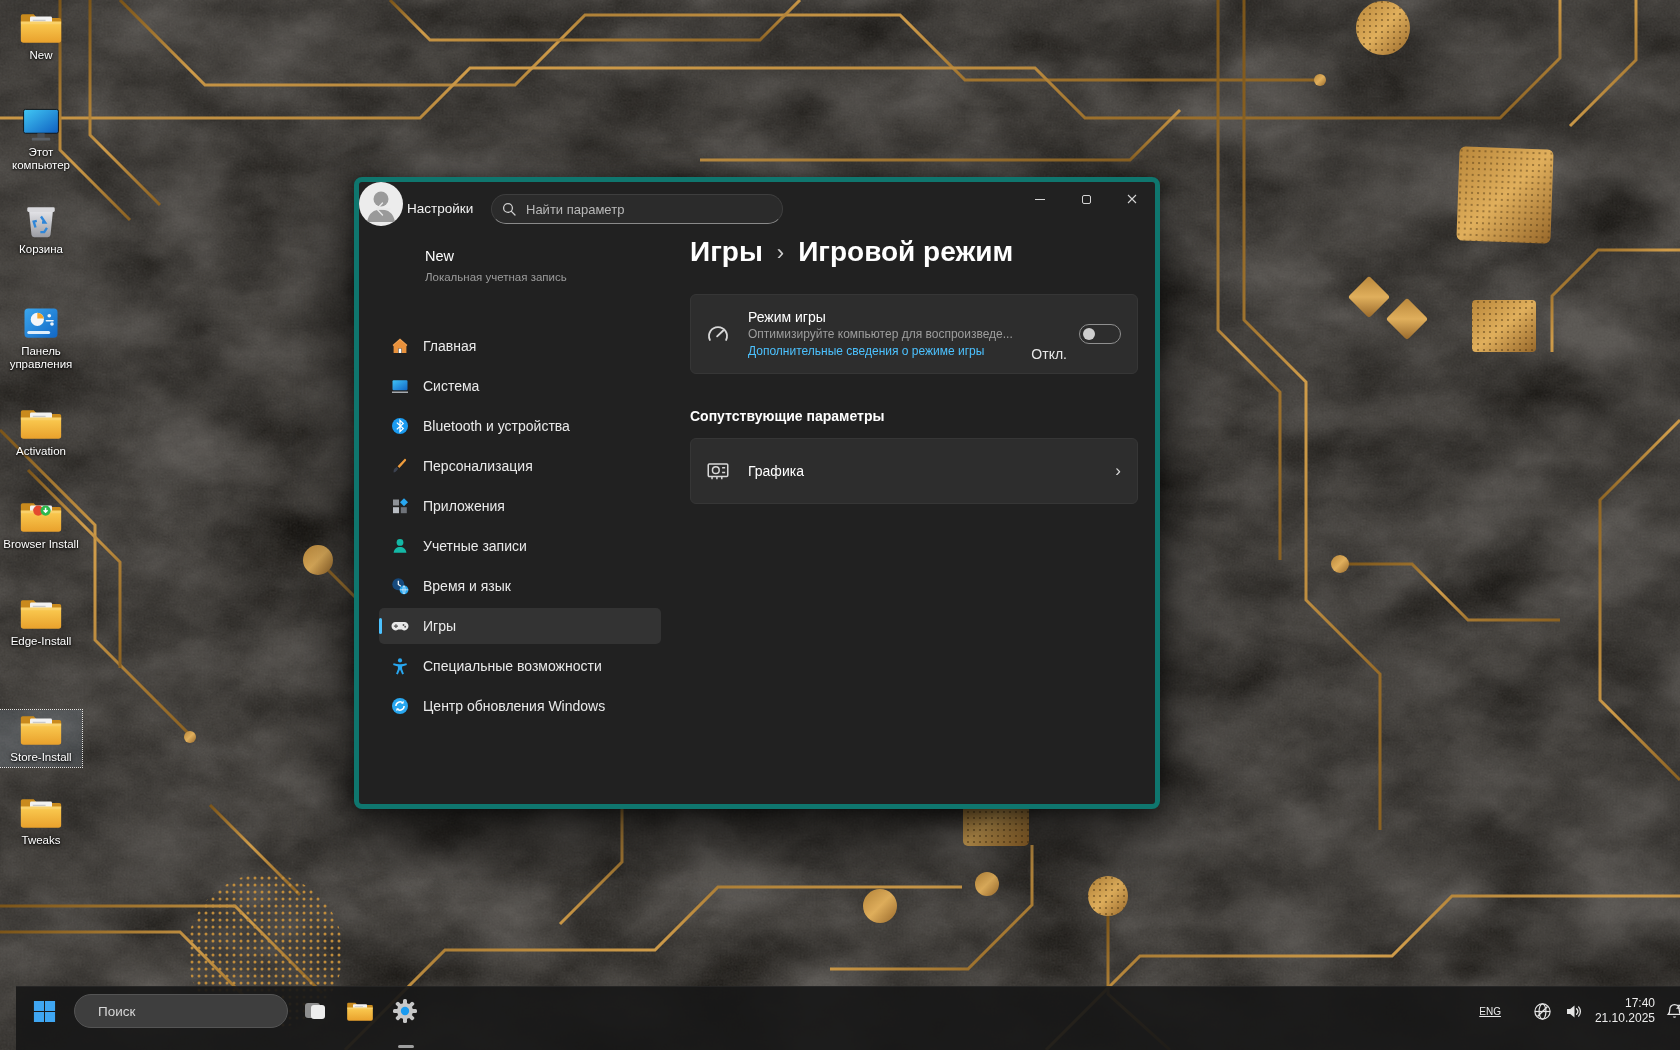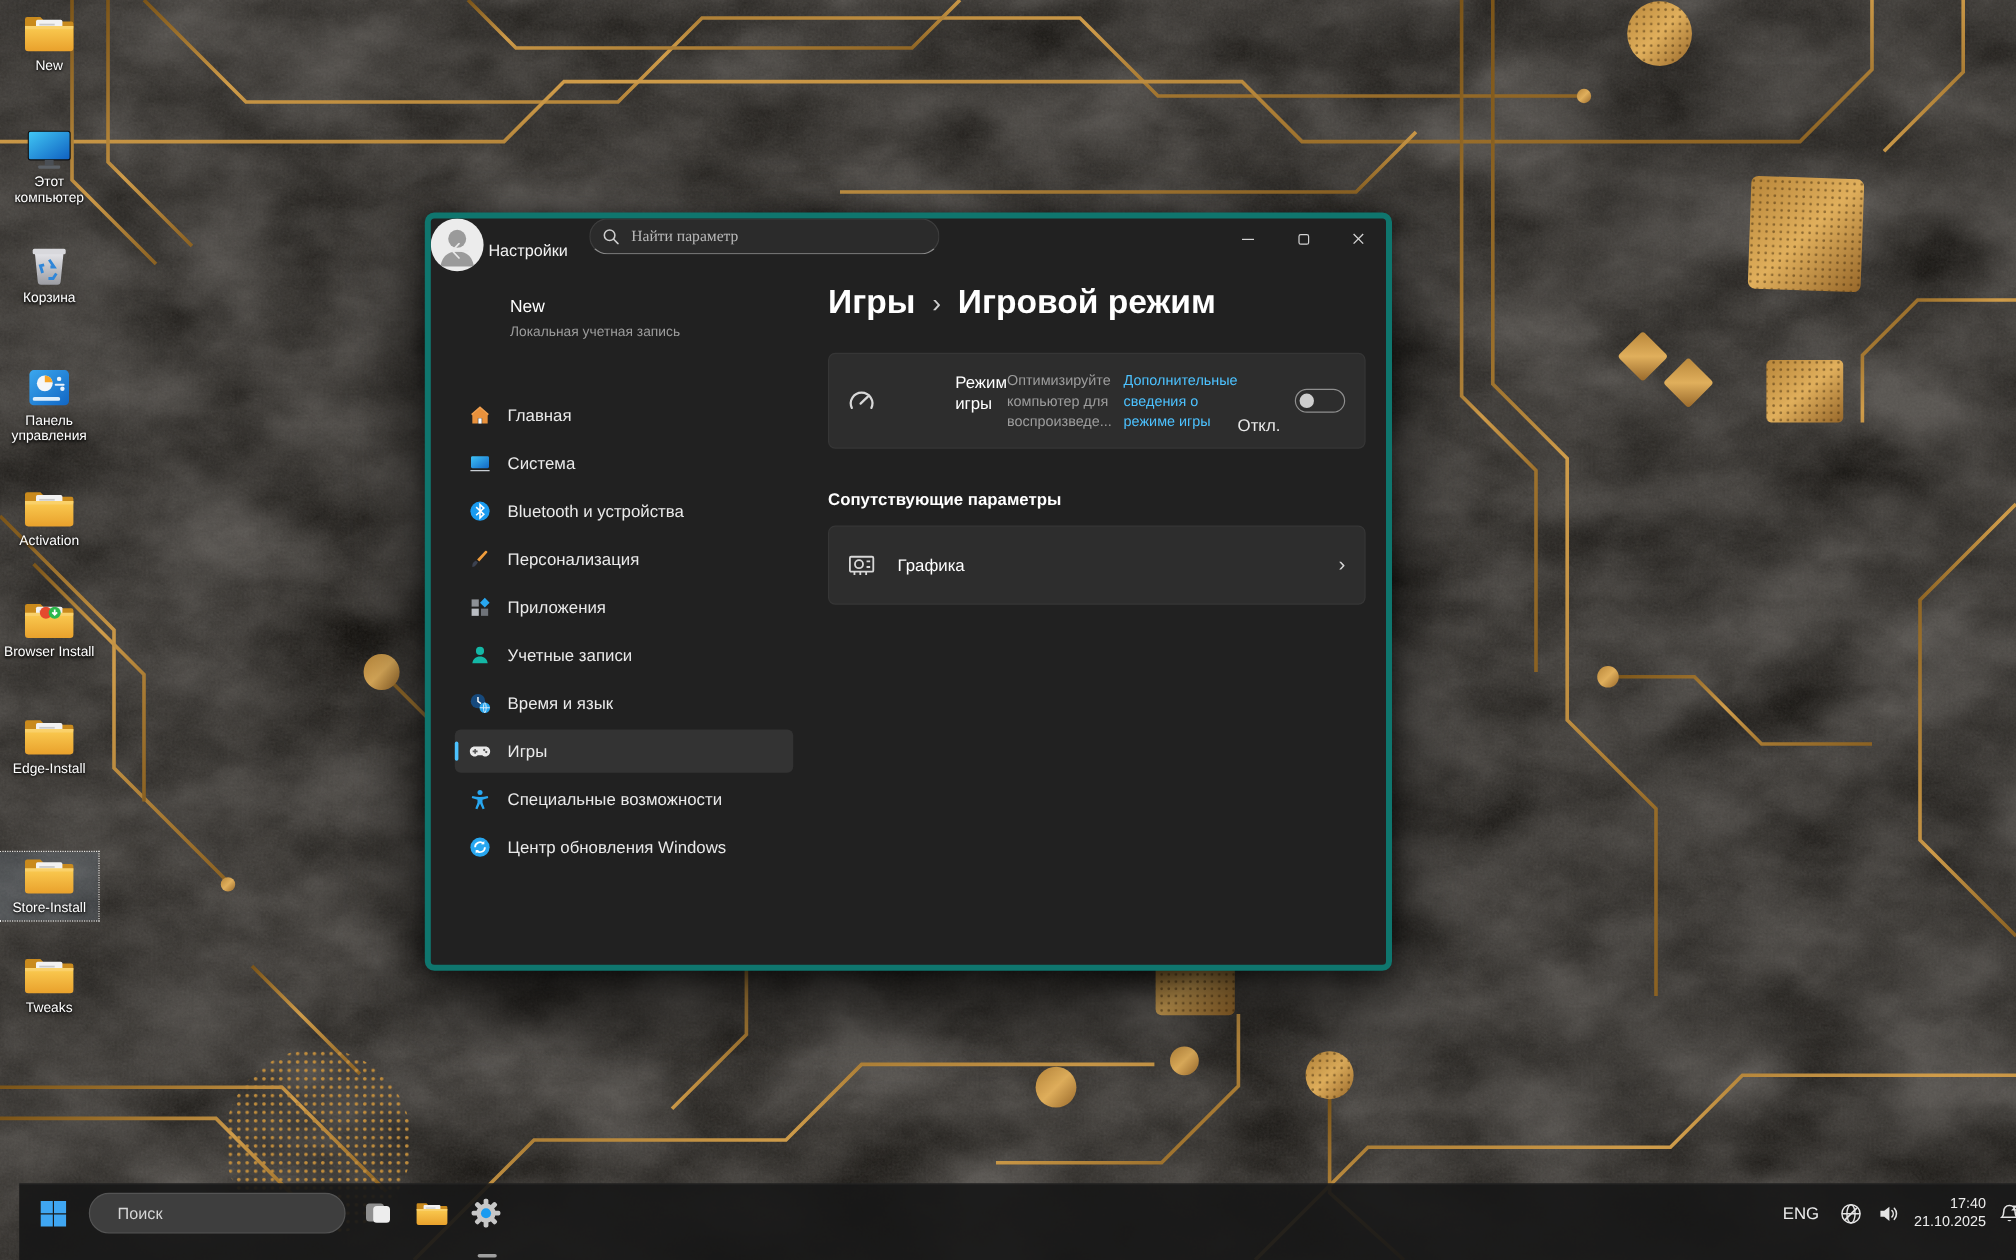--- a/index.html
+++ b/index.html
@@ -16,22 +16,22 @@
   .dlabel{font-size:11.5px;line-height:13px;color:#fff;
     text-shadow:0 1px 2px rgba(0,0,0,.95),0 0 4px rgba(0,0,0,.8);word-wrap:break-word;padding:0 2px;}
   .dicon.selected{outline:1px dotted rgba(255,255,255,.85);background:rgba(120,150,180,.18);margin-top:16px;}
 
   
   .win{position:absolute;left:354px;top:177px;width:806px;height:632px;background:#212121;
     border:5px solid #0f766e;border-radius:8px;z-index:5;
     box-shadow:0 24px 70px rgba(0,0,0,.7),0 4px 18px rgba(0,0,0,.5);overflow:hidden;color:#fff;}
   .back-btn{left:10px;top:14px;width:28px;height:26px;border-radius:4px;display:flex;align-items:center;justify-content:center;}
   .win-title{left:48px;top:19px;font-size:13.5px;color:#f2f2f2;}
-  .win-search{left:132px;top:0;width:292px;height:30px;border-radius:15px;background:#2b2b2b;
-    border:1px solid #3e3e3e;border-bottom-color:#8a8a8a;display:flex;align-items:center;padding:0 10px;font-family:Liberation Serif, serif;}
+  .win-search{left:132px;top:12px;width:292px;height:30px;border-radius:15px;background:#2b2b2b;
+    border:1px solid #3e3e3e;border-bottom-color:#8a8a8a;display:flex;align-items:center;padding:0 10px;}
   .win-search input{flex:1;background:transparent;border:none;outline:none;color:#eee;font-size:13px;
     font-family:inherit;margin-left:8px;}
   .win-search input::placeholder{color:#b9b9b9;}
   .captions{right:0;top:0;height:34px;display:flex;}
   .cap{width:46px;height:34px;display:flex;align-items:center;justify-content:center;}
   .cap-min i{display:block;width:10px;height:1px;background:#d4d4d4;}
   .cap-max i{display:block;width:9px;height:9px;border:1px solid #d4d4d4;border-radius:2px;}
 
   .account{left:10px;top:53px;display:flex;align-items:center;}
   .avatar{width:44px;height:44px;border-radius:50%;background:#ececec;overflow:hidden;flex:none;}
@@ -46,21 +46,21 @@
   .nav-item.selected .pill{position:absolute;left:0;top:10px;width:3px;height:16px;border-radius:2px;background:#4cc2ff;}
 
   .crumb{left:331px;top:54px;font-size:28px;font-weight:600;color:#fff;display:flex;align-items:center;}
   .crumb .sep{font-size:22px;color:#cfcfcf;margin:2px 14px 0;font-weight:400;}
 
   .card{position:absolute;left:331px;width:448px;background:#2d2d2d;border:1px solid #363636;
     border-radius:6px;display:flex;align-items:center;padding:0 16px 0 14px;}
   .card-gm{top:112px;height:80px;}
   .card-gfx{top:256px;height:66px;}
   .card svg.lead{width:26px;height:26px;flex:none;margin-right:17px;}
-  .gm-text{display:flex;flex-direction:row;justify-content:center;margin-left:48px;}
+  .gm-text{display:flex;flex-direction:column;justify-content:center;}
   .gm-title{font-size:14px;color:#fff;line-height:18px;}
   .gm-desc{font-size:12px;color:#9d9d9d;line-height:17px;}
   .gm-link{font-size:12px;color:#4cc2ff;line-height:17px;}
   .gm-right{margin-left:auto;display:flex;align-items:center;}
   .gm-state{font-size:14px;color:#e8e8e8;margin-right:12px;margin-top:39px;}
   .toggle{width:42px;height:20px;border-radius:10px;border:1px solid #8f8f8f;position:relative;background:transparent;}
   .toggle .knob{position:absolute;left:3px;top:3px;width:12px;height:12px;border-radius:50%;background:#cecece;}
   .rel-head{left:331px;top:226px;font-size:14px;font-weight:700;color:#fff;}
   .gfx-label{font-size:14px;color:#fff;}
   .gfx-chev{margin-left:auto;color:#d8d8d8;font-size:17px;}
@@ -69,21 +69,21 @@
   .taskbar{position:absolute;left:16px;bottom:0;width:1680px;height:64px;background:rgba(24,24,24,.93);
     border-top:1px solid rgba(255,255,255,.05);z-index:8;}
   .tb-btn{position:absolute;top:4px;width:40px;height:40px;border-radius:5px;display:flex;align-items:center;justify-content:center;}
   .tb-search{position:absolute;left:58px;top:7px;width:214px;height:34px;border-radius:17px;background:#3e3e3e;
     border:1px solid #545454;display:flex;align-items:center;padding:0 12px;}
   .tb-search input{flex:1;background:transparent;border:none;outline:none;color:#f0f0f0;font-size:13.5px;
     font-family:inherit;margin-left:9px;}
   .tb-search input::placeholder{color:#d6d6d6;}
   .indicator{position:absolute;left:382px;bottom:2px;width:16px;height:3px;border-radius:2px;background:#9f9f9f;}
   .tray{position:absolute;right:12px;top:0;height:48px;display:flex;align-items:center;}
-  .tray-lang{font-size:14px;color:#ececec;margin-right:17px;}
+  .tray-lang{font-size:10px;color:#ececec;margin-right:32px;text-decoration:underline;}
   .tray-ic{margin-right:12px;display:flex;align-items:center;}
   .clock{text-align:right;font-size:12px;line-height:15px;color:#ececec;margin-right:10px;}
 </style>
 </head>
 <body>
 
 <svg id="wallpaper" width="1680" height="1050" viewBox="0 0 1680 1050">
   <defs>
     <linearGradient id="gold" x1="0" y1="0" x2="1" y2="1">
       <stop offset="0" stop-color="#7a5419"></stop>

